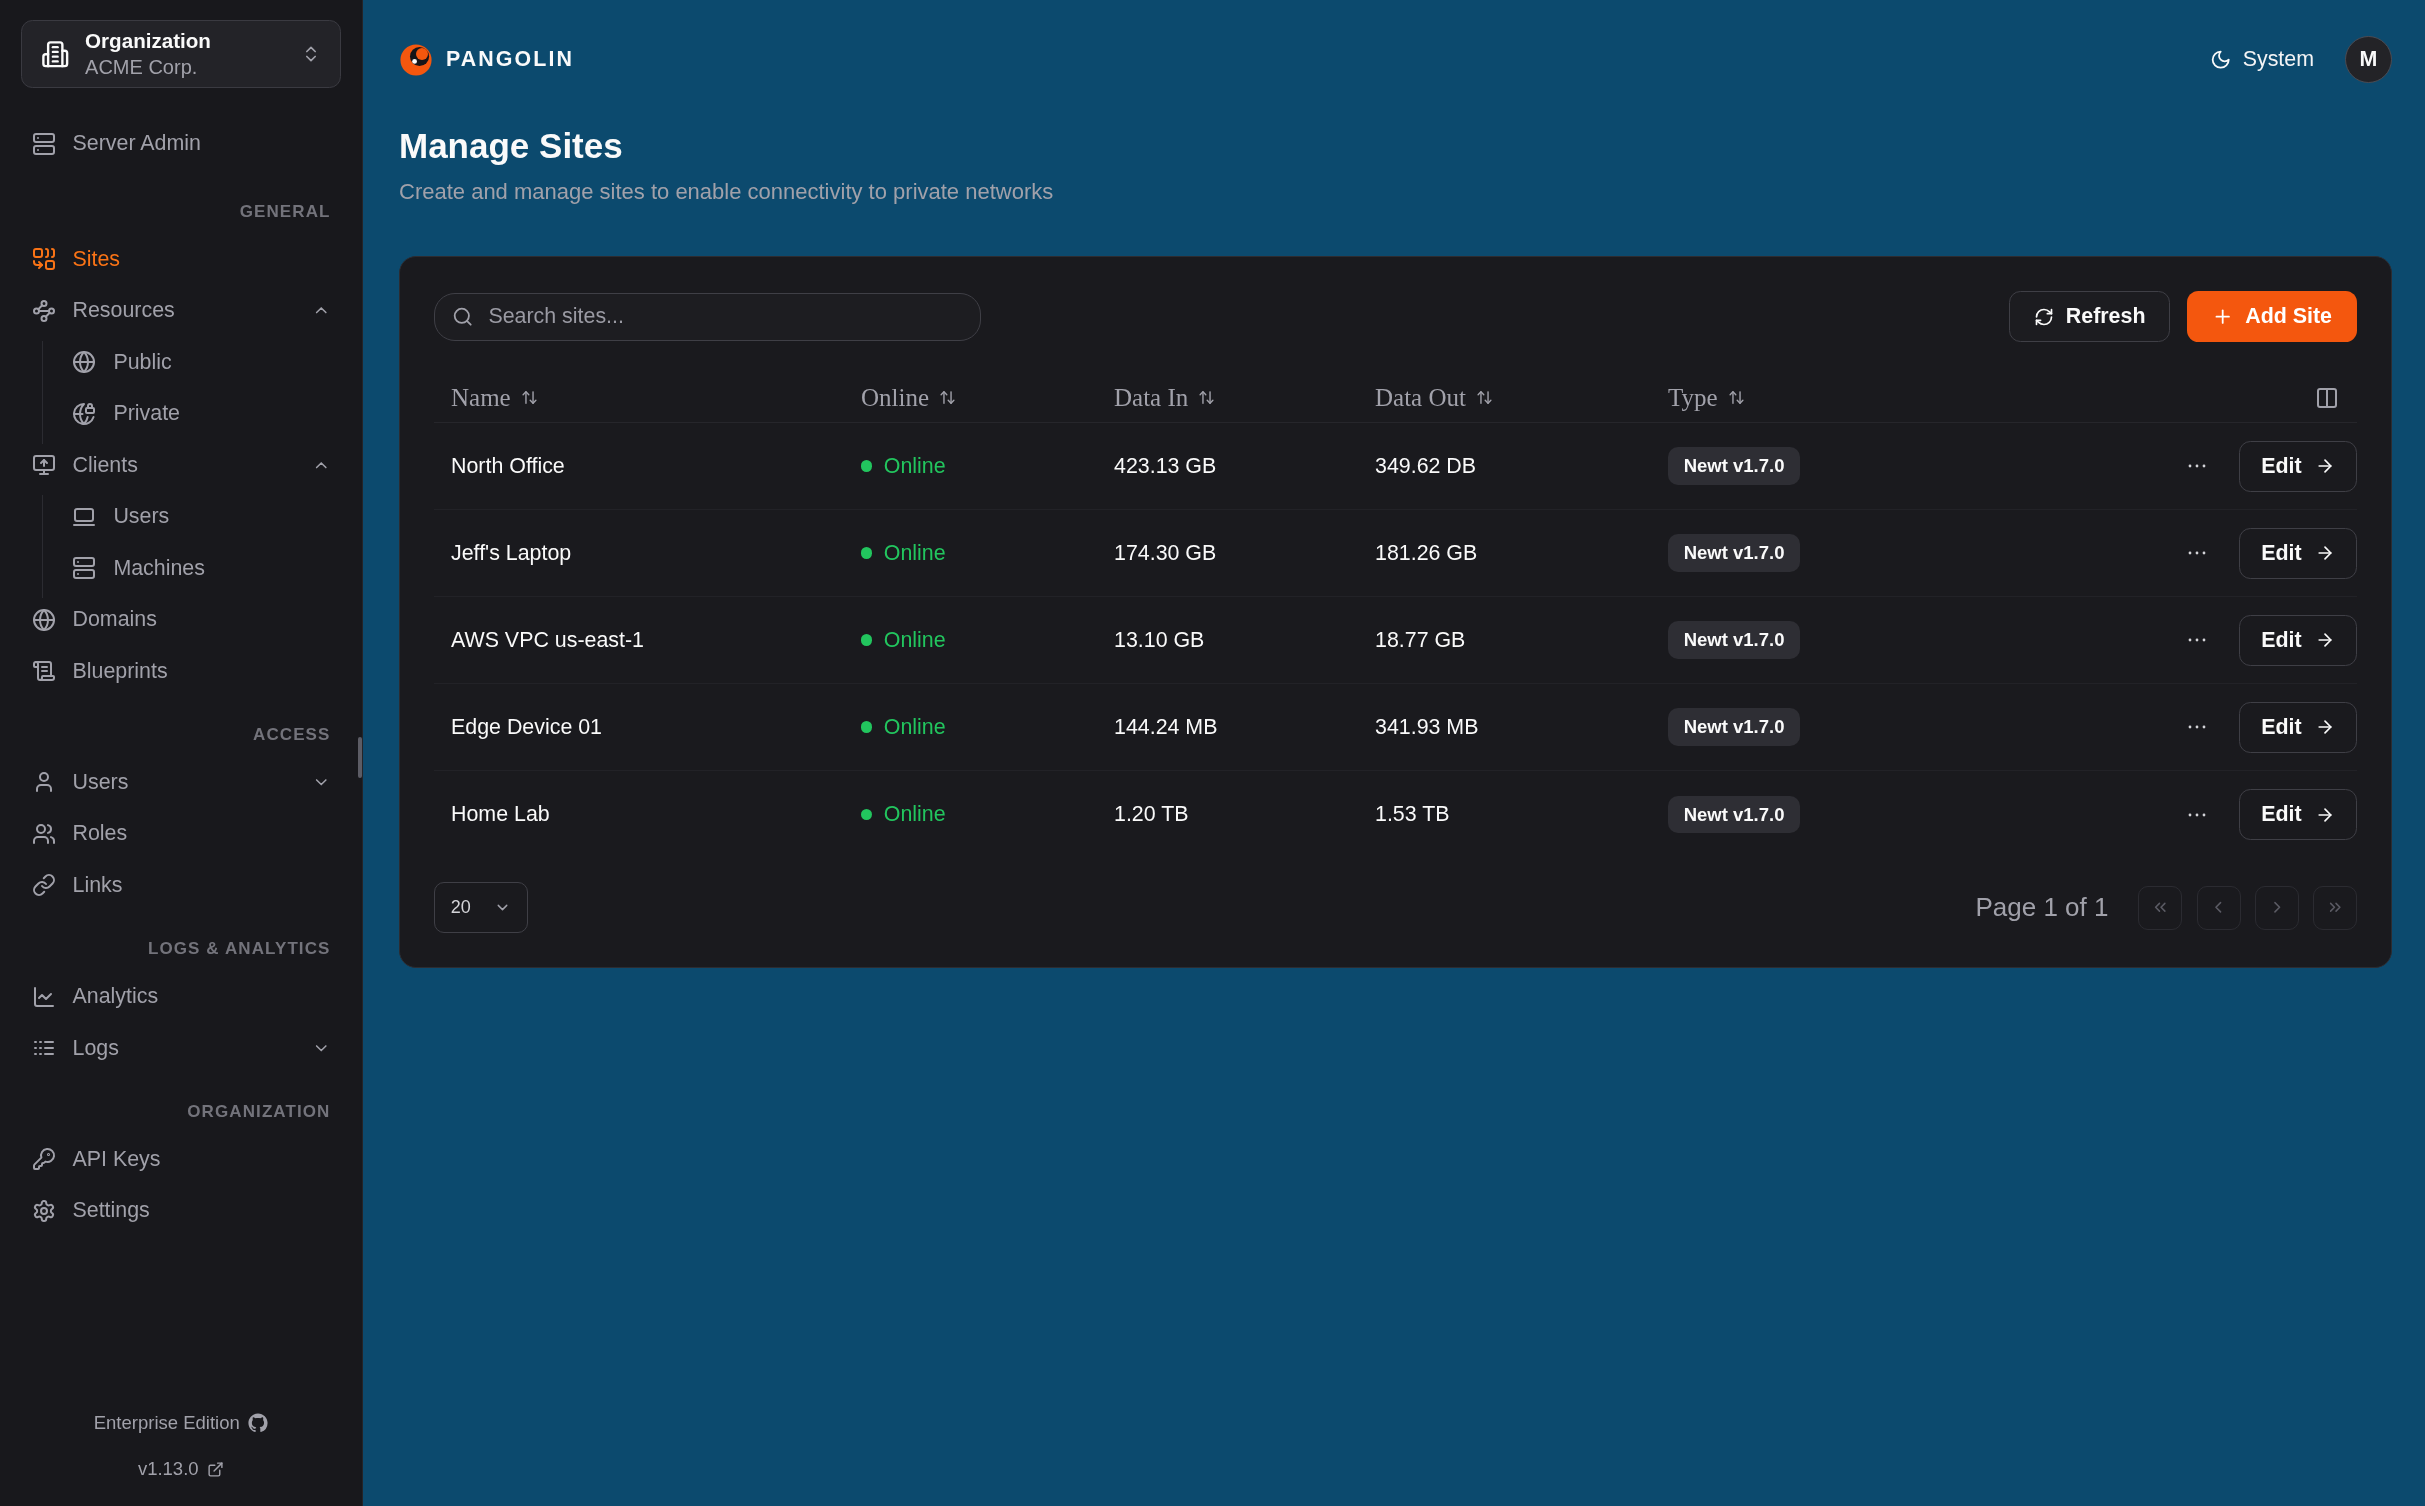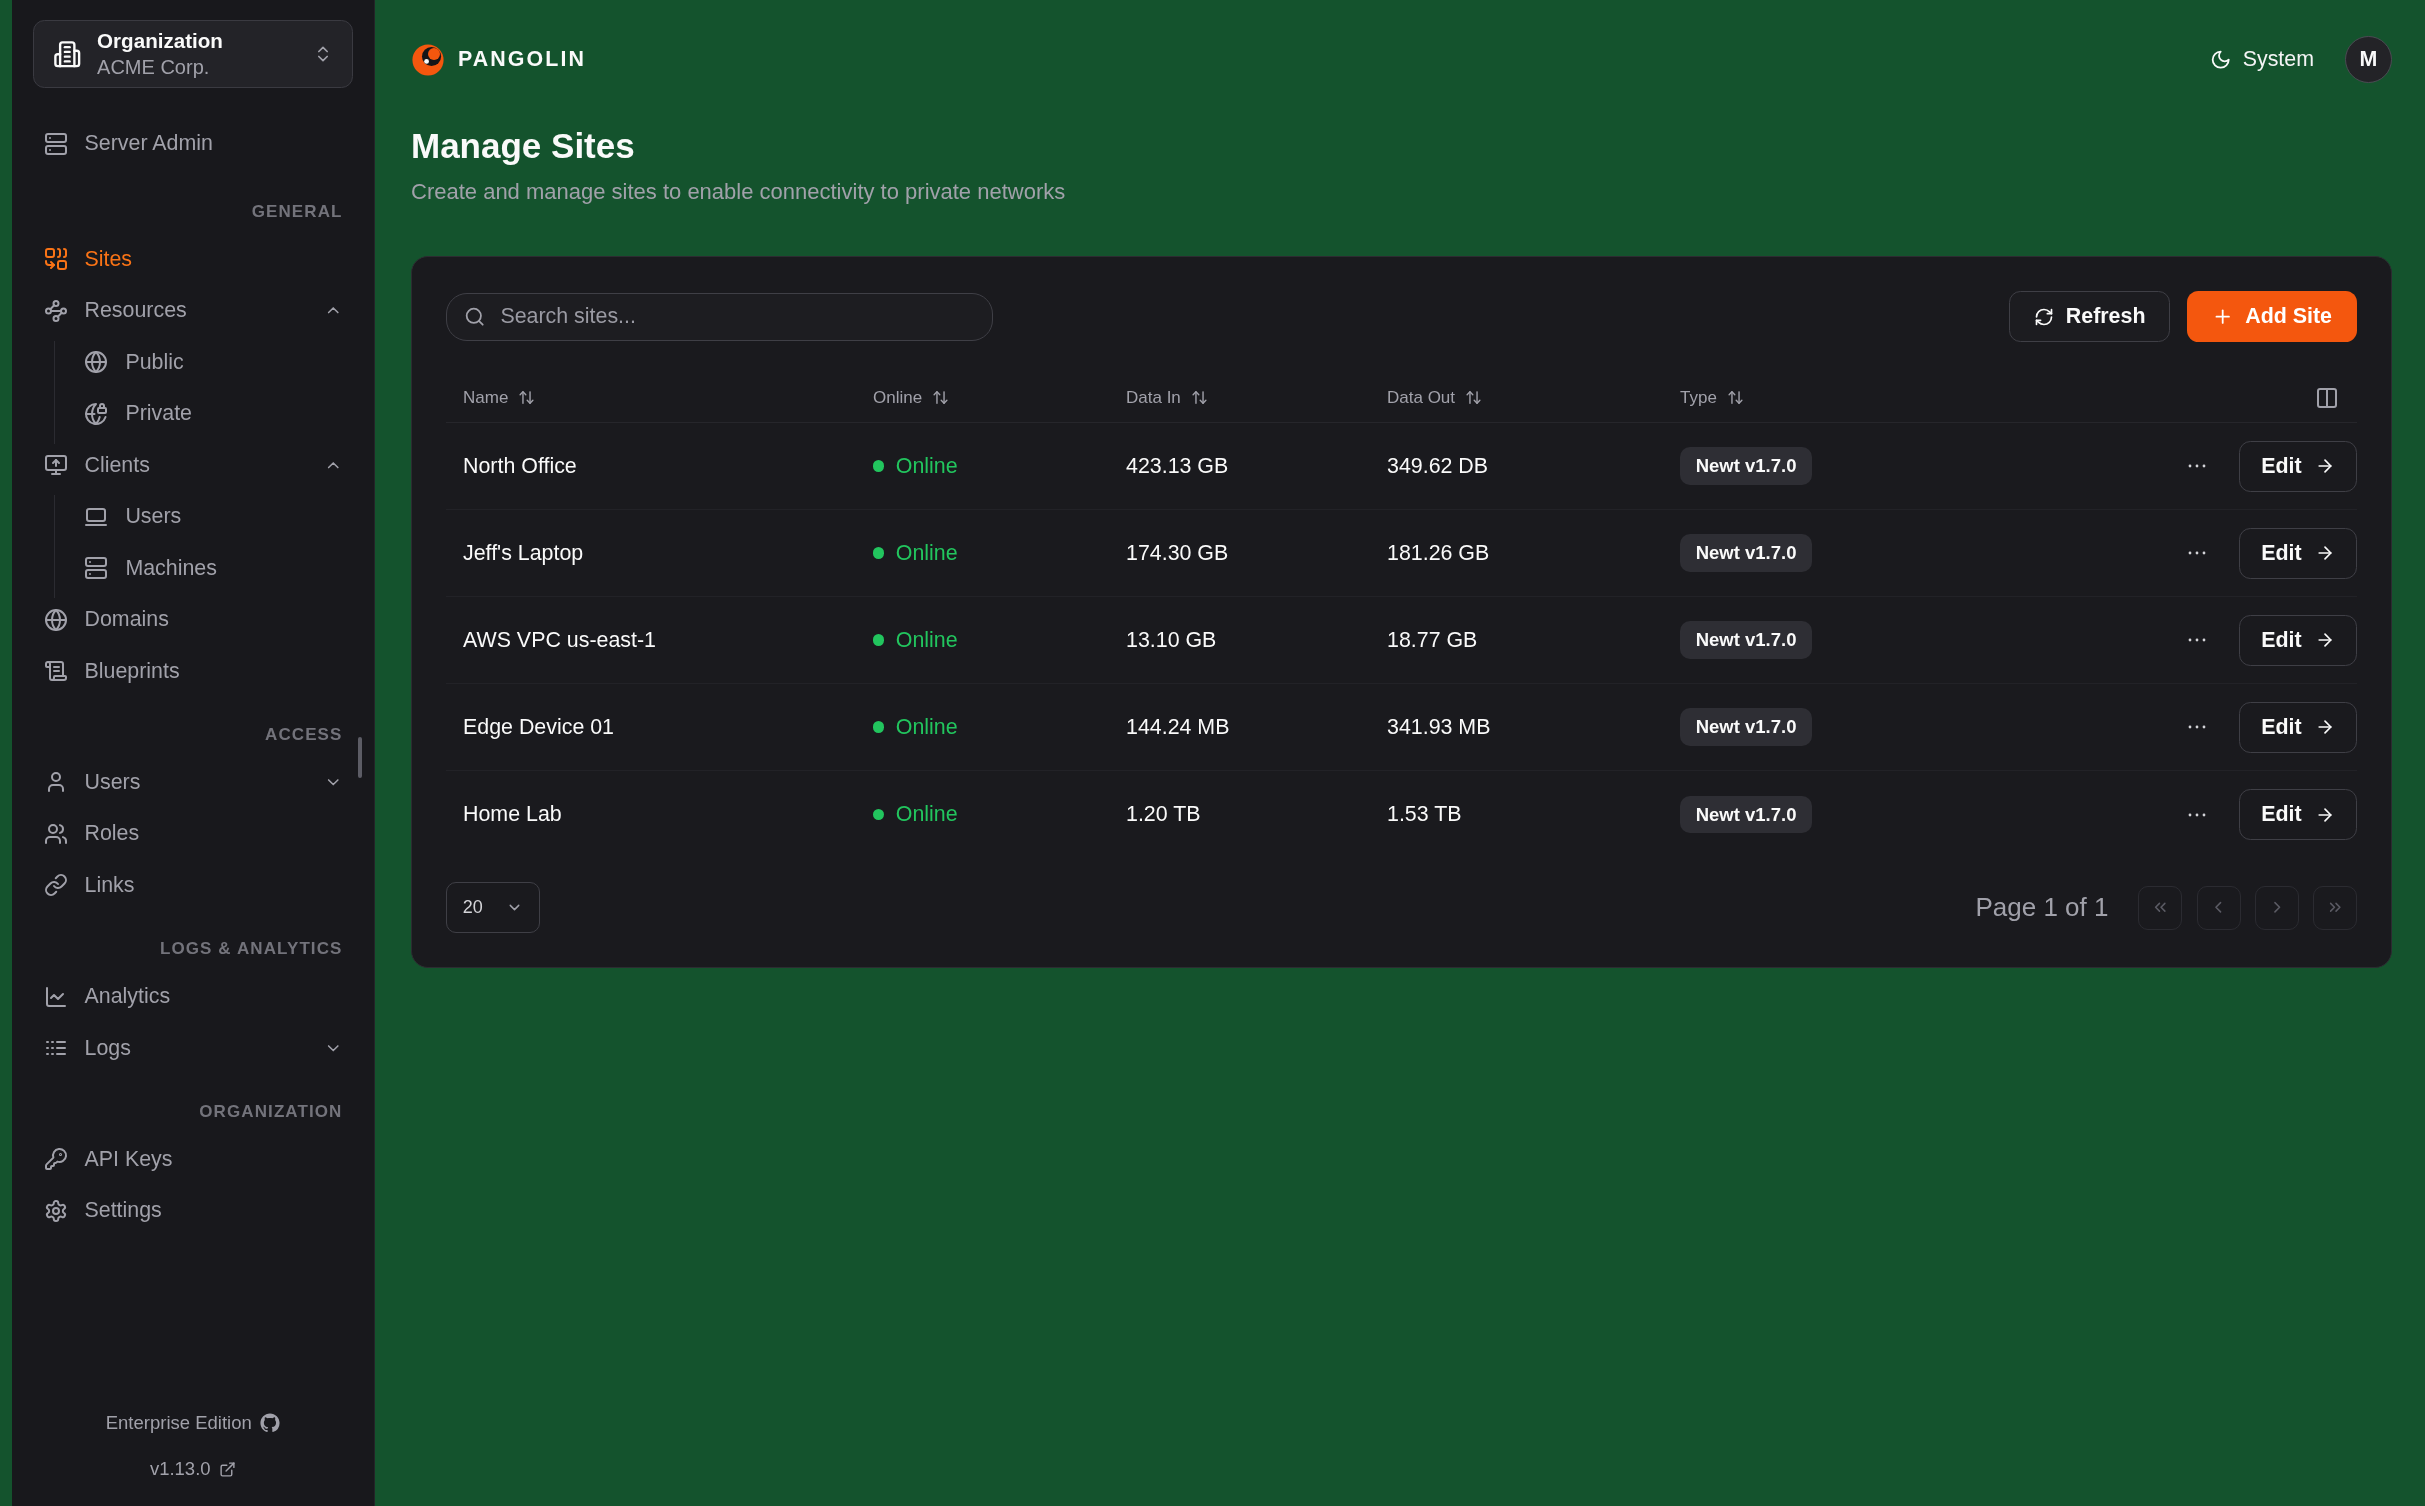--- a/index.html
+++ b/index.html
@@ -3,21 +3,21 @@
 <meta charset="utf-8">
 <style>
   :root{
     --accent-orange:#f4570e;
     --sites-orange:#f97316;
     --online-green:#22c55e;
   }
   *{box-sizing:border-box;}
   html,body{margin:0;padding:0;background:#0e0e10;}
   body{font-family:"Liberation Sans","DejaVu Sans",sans-serif;color:#fafafa;}
-  .screen{position:relative;width:2426px;height:1506px;background:#14532d;display:flex;overflow:hidden;padding-left:12px;}
+  .screen{position:relative;width:2426px;height:1506px;background:#0c4a6e;display:flex;overflow:hidden;}
 
   
   .icon{display:inline-flex;flex:none;}
   .icon svg{width:100%;height:100%;stroke:currentColor;fill:none;stroke-width:2;stroke-linecap:round;stroke-linejoin:round;}
   .icon.fill svg{fill:currentColor;stroke:none;}
 
   
   .sidebar{width:363px;height:100%;background:#18181c;border-right:1.4px solid #242428;display:flex;flex-direction:column;padding:20px 0 21.4px;flex:none;}
   .org-selector{margin:0 21.4px;height:68px;background:#232328;border:1.4px solid #3a3a41;border-radius:11.4px;display:flex;align-items:center;gap:15.7px;padding:0 18.5px;cursor:pointer;}
   .org-icon{width:28.5px;height:28.5px;color:#fafafa;}
@@ -64,21 +64,21 @@
   .search-box input::placeholder{color:#9a9aa3;}
   .toolbar-buttons{display:flex;align-items:center;gap:17px;}
   .btn{display:flex;align-items:center;justify-content:center;gap:11.4px;height:51px;border-radius:11.4px;font-size:21.4px;font-weight:600;cursor:pointer;border:1.4px solid transparent;}
   .btn .icon{width:20px;height:20px;}
   .btn-outline{border-color:#3f3f46;background:#1c1c20;color:#fafafa;padding:0 24px;}
   .btn-primary{background:var(--accent-orange);color:#ffffff;padding:0 24px;}
   .btn-primary .icon{width:21.4px;height:21.4px;}
 
   .table{margin-top:31px;display:flex;flex-direction:column;}
   .trow{display:grid;grid-template-columns:427px 253px 261px 293px 311px 1fr;align-items:center;}
-  .thead{height:50px;color:#a1a1aa;font-size:17px;border-bottom:1.4px solid #26262b;}
+  .thead{height:50px;color:#a1a1aa;font-size:25px;border-bottom:1.4px solid #26262b;font-family:Liberation Serif, serif;}
   .th{display:flex;align-items:center;gap:10px;cursor:pointer;}
   .th .icon{width:17px;height:17px;color:#a1a1aa;}
   .cell-pad{padding-left:17px;}
   .th-actions{display:flex;justify-content:flex-end;padding-right:18.5px;}
   .columns-btn{width:24px;height:24px;color:#a1a1aa;cursor:pointer;}
 
   .tr{height:87px;border-bottom:1.4px solid #222227;font-size:21.4px;}
   .tr:last-child{border-bottom:none;}
   .cell-name{color:#fafafa;}
   .cell-status{display:flex;align-items:center;gap:11.4px;color:var(--online-green);}

